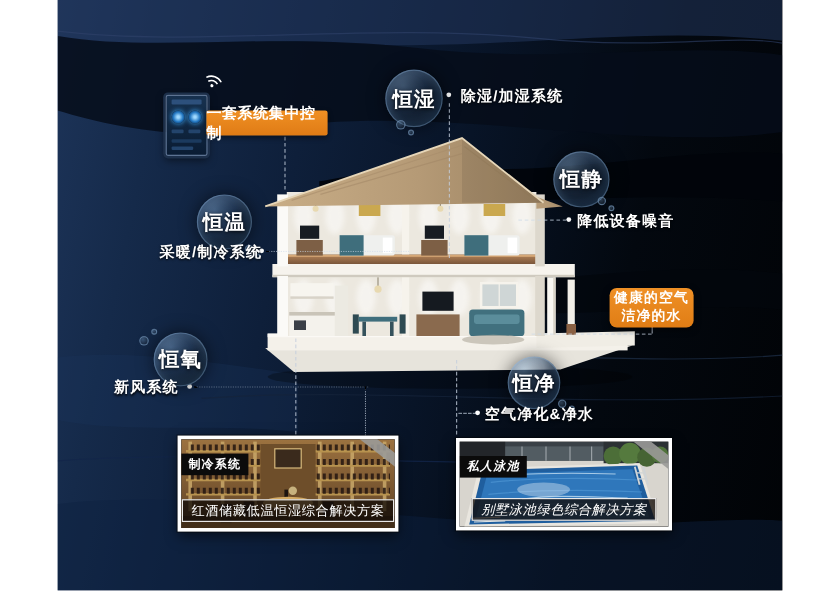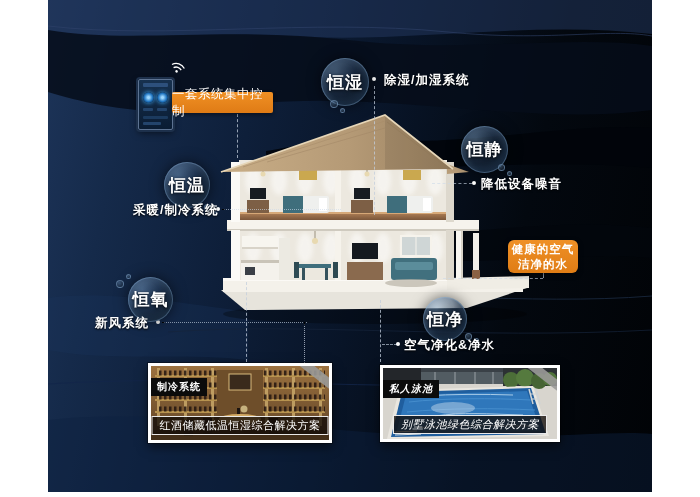--- a/index.html
+++ b/index.html
@@ -23,21 +23,21 @@
             box-shadow:inset 0 0 0 1px rgba(150,190,230,.30), inset -4px -6px 10px rgba(80,130,180,.28),
                        inset 4px 6px 9px rgba(170,205,240,.18), 0 0 14px rgba(0,0,0,.55);
             text-shadow:0 1px 3px rgba(0,0,0,.85); }
   .mini { position:absolute; border-radius:50%; z-index:3; border:1px solid rgba(150,190,230,.45);
           background:radial-gradient(circle at 35% 30%, rgba(130,170,210,.35), rgba(10,20,35,.6)); }
 
   .note { position:absolute; color:#fff; font-size:12.5px; font-weight:bold; letter-spacing:1px;
           white-space:nowrap; text-shadow:0 1px 2px #000; z-index:3; }
 
   .ctl-label { position:absolute; left:124px; top:92px; width:101px; height:21px; z-index:3;
-               background:linear-gradient(#f09024,#df7b15); color:#fff; font-weight:normal; font-size:12.5px;
+               background:linear-gradient(#f09024,#df7b15); color:#fff; font-weight:bold; font-size:12.5px;
                display:flex; align-items:center; justify-content:center; letter-spacing:.5px;
                border-radius:2px; box-shadow:0 2px 4px rgba(0,0,0,.45); }
   .hl-box { position:absolute; left:460px; top:240px; width:70px; height:33px; z-index:3;
             background:linear-gradient(#ef9026,#e07d15); color:#fff; border-radius:6px;
             display:flex; flex-direction:column; align-items:center; justify-content:center;
             font-size:11.5px; font-weight:bold; line-height:1.3; letter-spacing:1px;
             box-shadow:0 2px 5px rgba(0,0,0,.5); }
 
   
   .panel { position:absolute; left:90px; top:79px; width:33px; height:49px; z-index:3;

